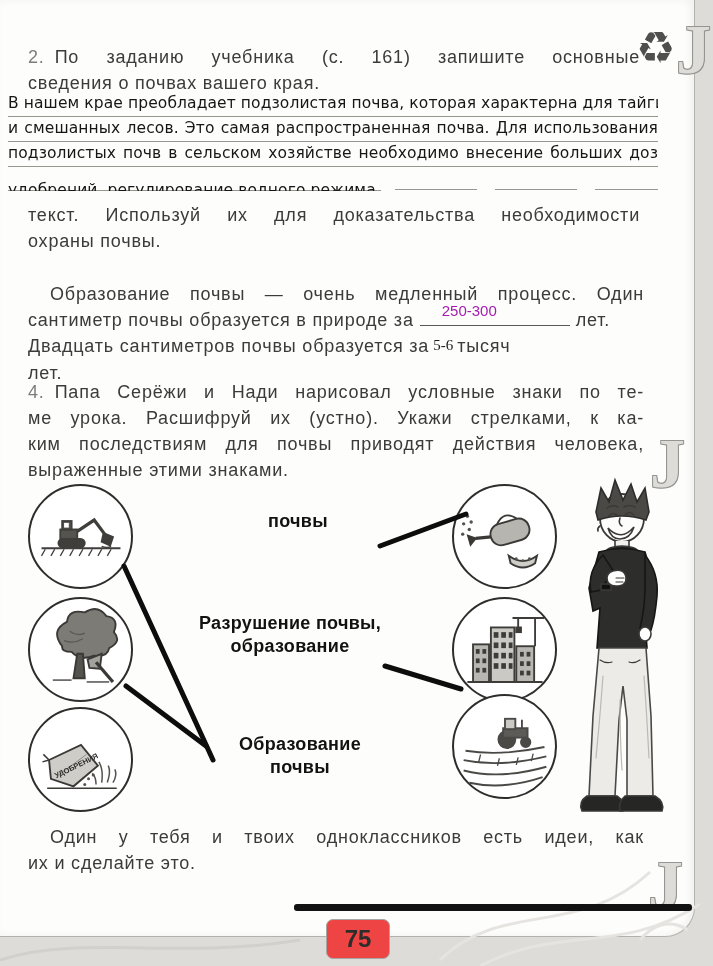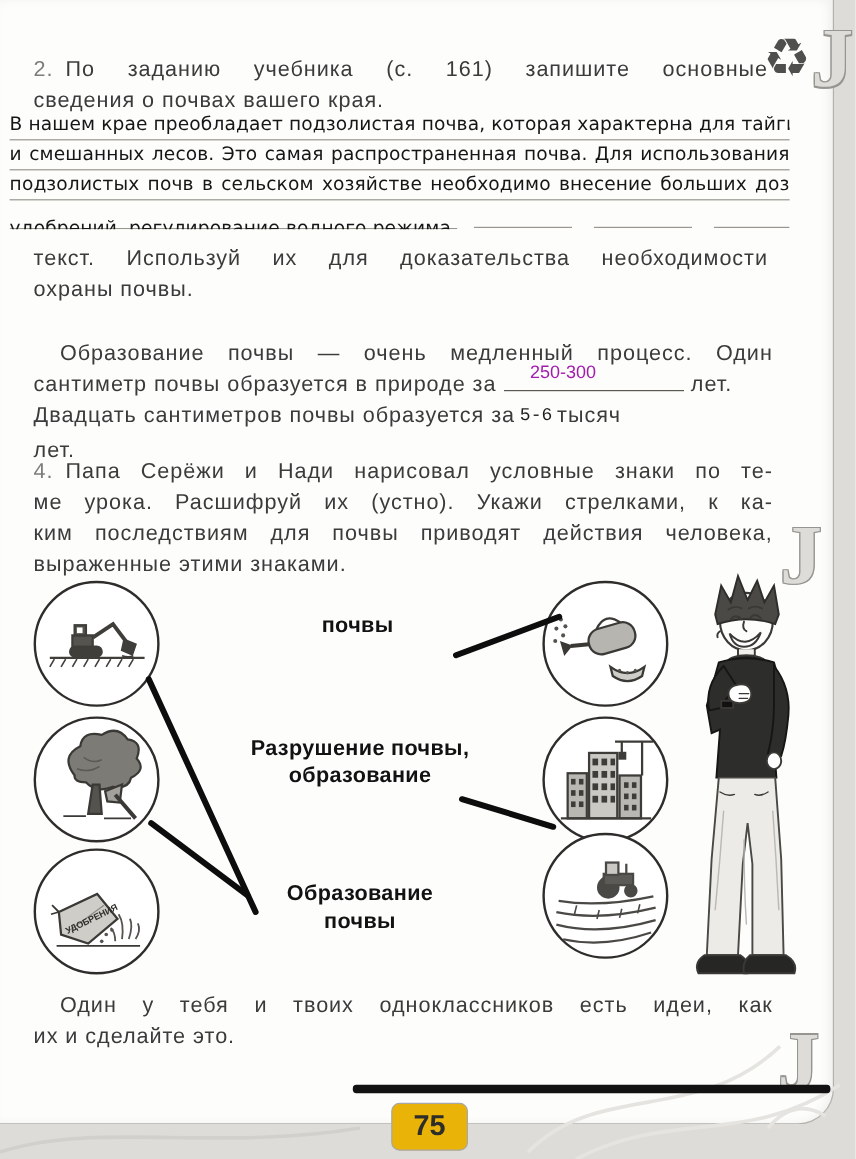--- a/index.html
+++ b/index.html
@@ -35,37 +35,37 @@
   .answer .arow.lastrow .afill{flex:1;margin-left:14px;
     background-image:repeating-linear-gradient(90deg,#98968f 0 82px,transparent 82px 100px);
     background-size:100% 1px;background-repeat:no-repeat;background-position:0 96%;}
 
   .para{position:absolute;color:#3b3b3b;font-size:18px;line-height:26px;letter-spacing:0.8px;}
   .indent{text-indent:22px;}
   .blank{display:inline-block;width:150px;height:18px;border-bottom:1.4px solid #5a5853;
     position:relative;vertical-align:baseline;margin:0 6px;}
   .blank-value{position:absolute;left:22px;top:-9px;font-family:Liberation Sans, sans-serif;
     font-size:15px;letter-spacing:0;color:#a21caf;white-space:nowrap;}
-  .hand-inline{font-family:Liberation Mono, monospace;font-size:15px;letter-spacing:0;
+  .hand-inline{font-family:Liberation Serif, serif;font-size:15px;letter-spacing:0;
     color:#1d1d1d;position:relative;top:-2px;margin:0 4px;}
 
   
   .circle{position:absolute;width:101px;height:101px;border-radius:50%;
     border:2.5px solid #2e2d2b;background:#fff;display:flex;align-items:center;justify-content:center;}
   .dlabel{position:absolute;text-align:center;font-weight:700;font-size:18px;
     line-height:23px;color:#121212;letter-spacing:0.3px;}
   .links{position:absolute;left:0;top:0;z-index:5;pointer-events:none;}
   .links line{stroke:#0d0d0d;stroke-width:5;stroke-linecap:round;}
   .man{position:absolute;left:556px;top:474px;z-index:4;}
 
   
   .black-bar{position:absolute;left:294px;top:904px;width:398px;height:7px;
     background:#121212;border-radius:3px;z-index:4;}
   .page-num{position:absolute;left:326px;top:919px;width:62px;height:38px;
-    background:#eab308;border:1px solid #a9a7a3;border-radius:7px;z-index:6;
+    background:#ef4444;border:1px solid #a9a7a3;border-radius:7px;z-index:6;
     display:flex;align-items:center;justify-content:center;
     font-weight:700;font-size:24px;color:#2d2d2b;}
 
   
   .edge-letter{position:absolute;z-index:2;font-family:"Liberation Serif",serif;
     font-weight:700;font-size:70px;color:#dedcd8;
     text-shadow:1px 1px 0 #979591,-1px -1px 0 #979591,1px -1px 0 #979591,-1px 1px 0 #979591;}
   .eco{position:absolute;left:636px;top:22px;z-index:3;font-size:44px;color:#4f4f4d;}
 </style>
 </head>
@@ -282,21 +282,21 @@
           <rect x="50" y="20" width="11" height="11" fill="#cbc9c4"></rect>
           <line x1="68" y1="30" x2="68" y2="21"></line>
         </g>
       </g>
     </svg>
   </div>
 
   <div class="dlabel" style="left:208px;top:510px;width:180px">
     <div>почвы</div>
   </div>
-  <div class="dlabel" style="left:190px;top:612px;width:220px">
+  <div class="dlabel" style="left:180px;top:612px;width:220px">
     <div>Разрушение  почвы,</div>
     <div>образование</div>
   </div>
   <div class="dlabel" style="left:210px;top:733px;width:180px">
     <div>Образование</div>
     <div>почвы</div>
   </div>
 
   <svg class="links" width="713" height="966">
     <line x1="380" y1="546" x2="466" y2="514"></line>

